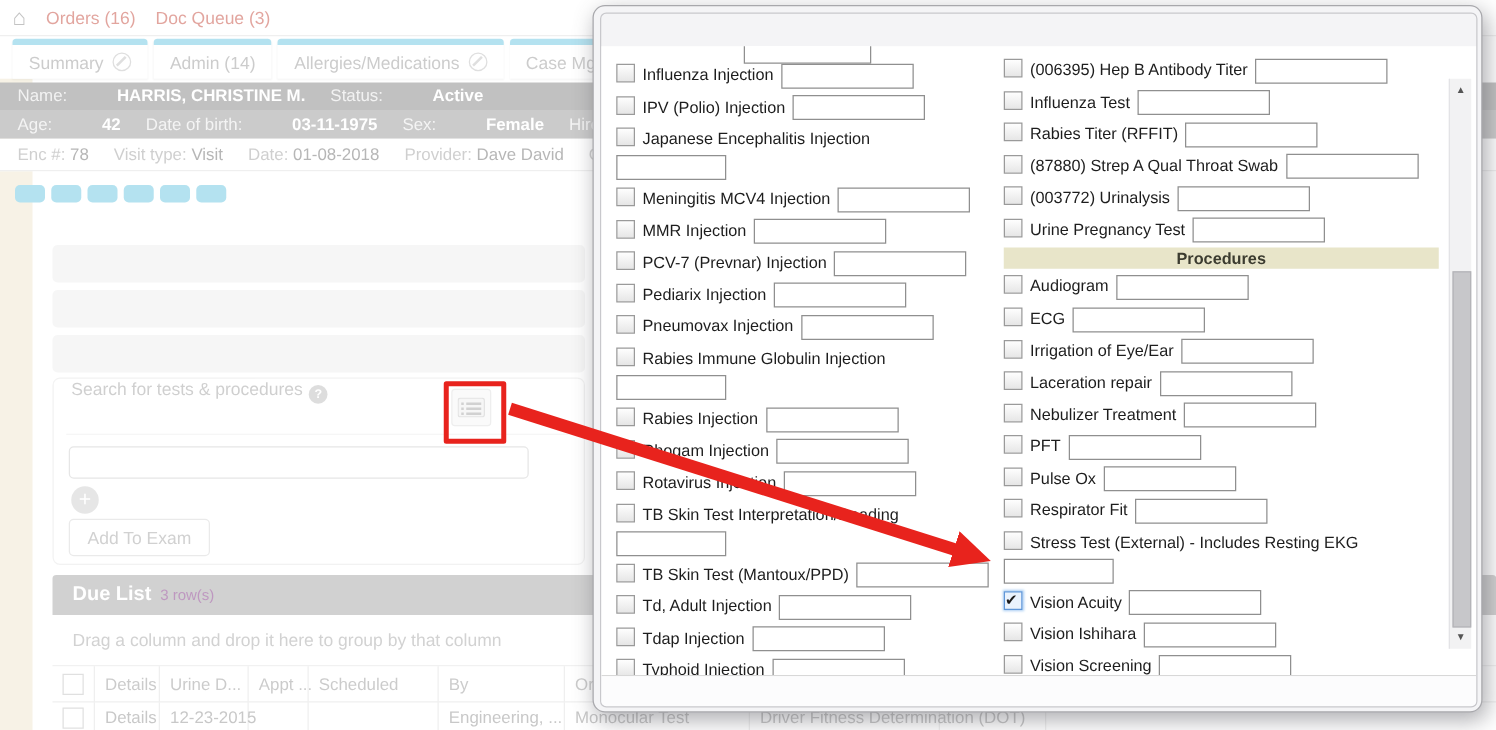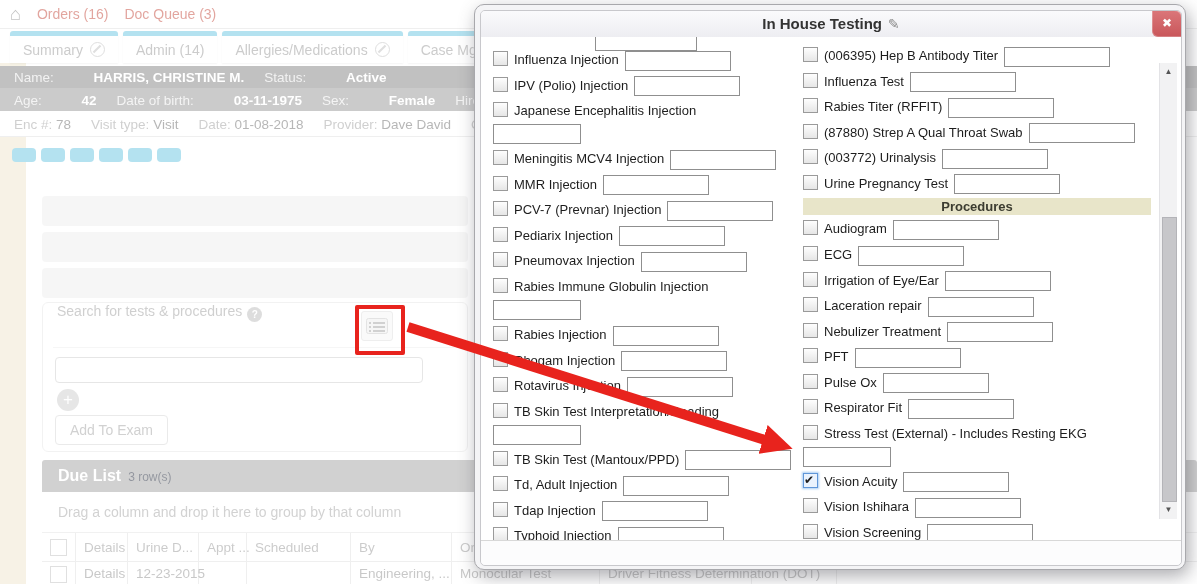--- a/index.html
+++ b/index.html
@@ -50,21 +50,21 @@
   .panel-div{position:absolute;left:10px;right:12px;top:44px;border-top:1px solid #ececec;}
   .search-ta{position:absolute;left:12px;top:54px;width:368px;height:26px;border:1px solid #c9c9c9;
     border-radius:4px;resize:none;box-sizing:border-box;}
   .plus-icon{position:absolute;left:14px;top:86px;width:22px;height:22px;border-radius:50%;background:#c9c9c9;
     color:#fff;font-size:17px;line-height:21px;text-align:center;}
   .add-btn{position:absolute;left:12px;top:112px;background:#fff;border:1px solid #d2d2d2;border-radius:4px;
     color:#9a9a9a;font-size:14px;padding:6px 14px;font-family:inherit;}
   .duelist{position:absolute;left:42px;top:460px;right:0;}
   .due-header{height:32px;line-height:32px;background:#9a9a9a;border-radius:3px 3px 0 0;padding-left:16px;}
   .due-title{color:#fff;font-weight:bold;font-size:16px;}
-  .due-count{color:#0f172a;font-size:12px;margin-left:7px;}
+  .due-count{color:#701a75;font-size:12px;margin-left:7px;}
   .due-drag{height:40px;line-height:40px;background:#fff;border-bottom:1px solid #e2e2e2;color:#9c9c9c;
     font-size:14px;padding-left:16px;}
   .due-row{display:flex;}
   .dcell{box-sizing:border-box;border-right:1px solid #dcdcdc;border-bottom:1px solid #dcdcdc;
     padding:0 0 0 8px;font-size:13.5px;color:#8e8e8e;white-space:nowrap;overflow:visible;
     height:29px;line-height:29px;position:relative;}
   .due-row.data .dcell{color:#868686;border-bottom:none;height:24px;line-height:24px;}
   .dcell:nth-child(1){width:34px;padding-left:0;}
   .dcell:nth-child(2){width:52px;}
   .dcell:nth-child(3){width:71px;}
@@ -234,24 +234,20 @@
     <span class="person-icon"></span>
     <span><span>David, Dave - </span><span class="ghost-su">SuperUser</span></span>
     <span class="tool-glyph">✂</span>
     <span class="wrench-bar"></span>
   </div>
   <div class="orange-dot"></div>
 </div>
 
 <div class="modal-frame">
   <div class="modal-inner">
-    <div class="modal-header">
-      <span class="modal-title">In House Testing</span><span class="pencil">✎</span>
-      <div class="modal-close">✖</div>
-    </div>
     <div class="modal-body">
       <div class="col-left">
         <input class="partial-input" style="">
         <div class="mi"><span class="cb"></span><span class="mi-label">Influenza Injection</span><input class="mi-input" style=""></div>
           <div class="mi"><span class="cb"></span><span class="mi-label">IPV (Polio) Injection</span><input class="mi-input" style=""></div>
           <div class="mi wrap"><span class="cb"></span><span class="mi-label">Japanese Encephalitis Injection</span><input class="mi-input" style=""></div>
           <div class="mi"><span class="cb"></span><span class="mi-label">Meningitis MCV4 Injection</span><input class="mi-input" style=""></div>
           <div class="mi"><span class="cb"></span><span class="mi-label">MMR Injection</span><input class="mi-input" style=""></div>
           <div class="mi"><span class="cb"></span><span class="mi-label">PCV-7 (Prevnar) Injection</span><input class="mi-input" style=""></div>
           <div class="mi"><span class="cb"></span><span class="mi-label">Pediarix Injection</span><input class="mi-input" style=""></div>

